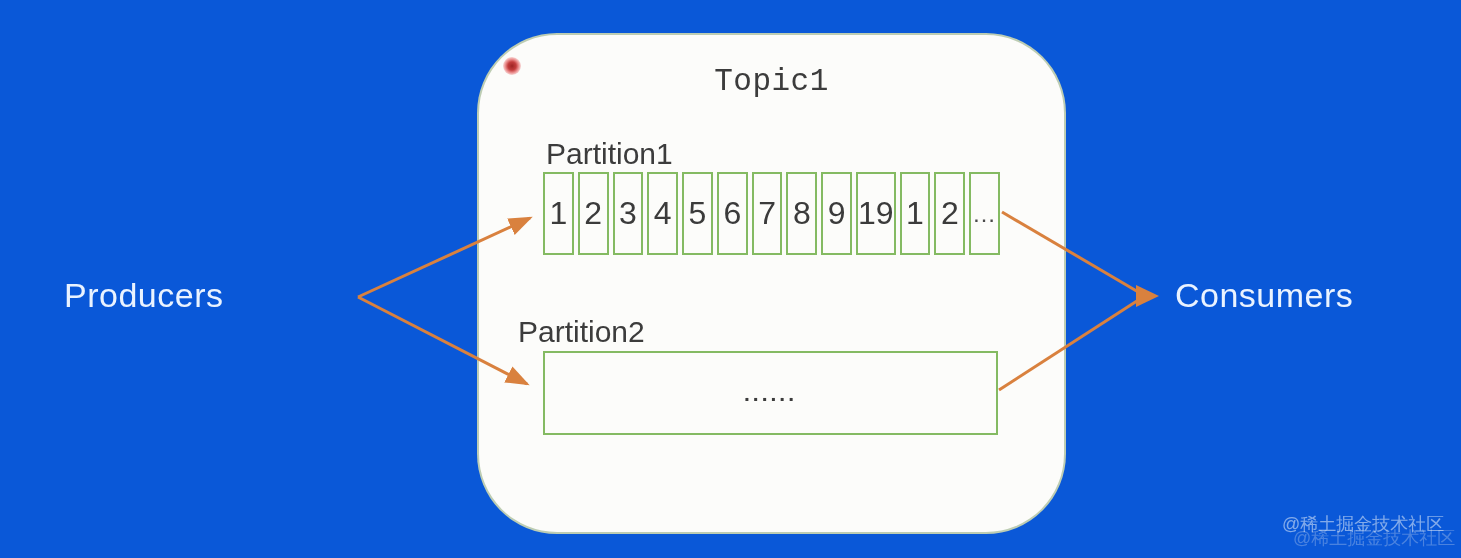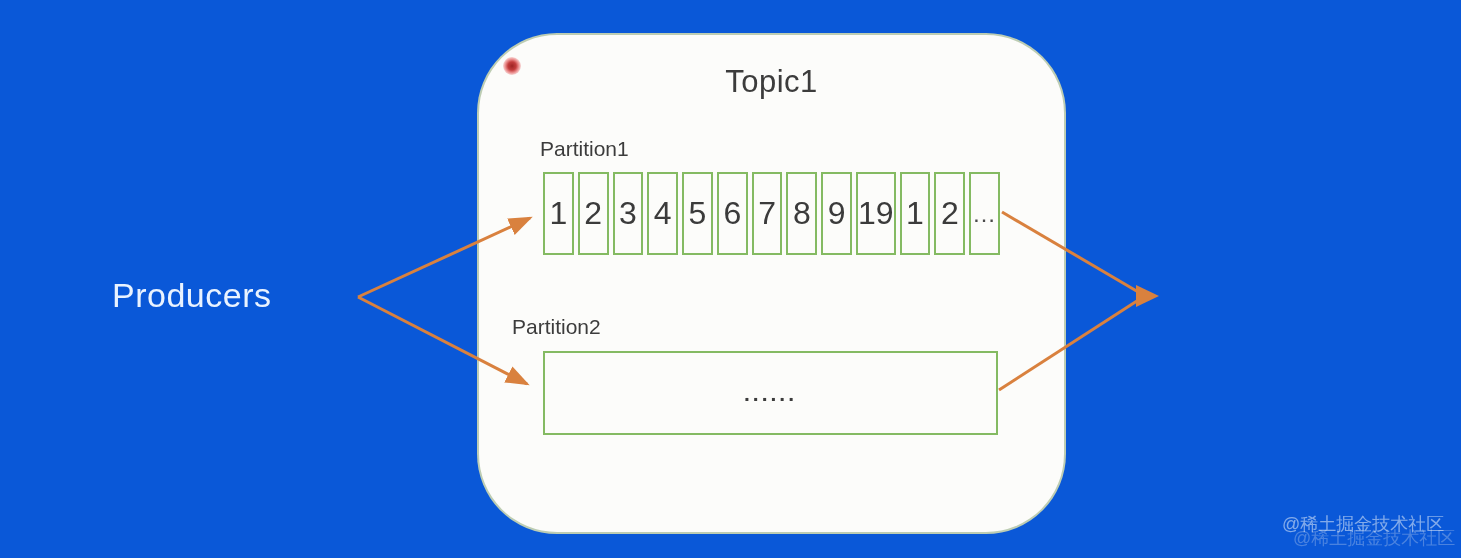--- a/index.html
+++ b/index.html
@@ -33,25 +33,27 @@
   }
   .topic-title {
     position: absolute;
     left: 477px; top: 64px;
     width: 589px;
     text-align: center;
     font-size: 31px;
     font-weight: 500;
     letter-spacing: 0.5px;
     color: var(--title_text, #3C3C3C);
+    font-family: Liberation Mono, monospace;
   }
   .part-label {
     position: absolute;
-    font-size: 21px;
+    font-size: 30px;
     color: var(--title_text, #3C3C3C);
+    margin-left: 6px;
   }
   .part1-label { left: 540px; top: 137px; }
   .part2-label { left: 512px; top: 315px; }
   .cells {
     position: absolute;
     left: 543px; top: 172px;
     width: 457px; height: 83px;
     display: flex;
     gap: 4px;
     box-sizing: border-box;
@@ -83,21 +85,20 @@
     font-weight: bold;
     letter-spacing: 3px;
     color: #3B3B3B;
     line-height: 1;
   }
   .outer-label {
     position: absolute;
     font-size: 34px;
     color: var(--outer_label_text, #EAF3FF);
     letter-spacing: 0.5px;
-    margin-left: 48px;
   }
   .producers { left: 64px; top: 276px; }
   .consumers { left: 1175px; top: 276px; }
   .arrows {
     position: absolute;
     left: 0; top: 0;
     width: 1461px; height: 558px;
     pointer-events: none;
   }
   .wm {
@@ -139,20 +140,21 @@
     </div>
 
   <div class="part-label part2-label">Partition2</div>
 
   <div class="p2-box">
     <span class="p2-dots">......</span>
   </div>
 
   <div class="outer-label producers">Producers</div>
 
+  <div class="outer-label consumers">Consumers</div>
 
   <svg class="arrows" viewBox="0 0 1461 558" xmlns="http://www.w3.org/2000/svg">
     <defs>
       <marker id="ah" markerWidth="9" markerHeight="8" refX="7" refY="3" orient="auto" markerUnits="strokeWidth">
         <path d="M0,0 L8,3 L0,6 Z" fill="var(--arrow, #D9813E)"></path>
       </marker>
     </defs>
     <line x1="358" y1="297" x2="530" y2="218" stroke="var(--arrow, #D9813E)" stroke-width="3" marker-end="url(#ah)"></line>
     <line x1="358" y1="297" x2="527" y2="384" stroke="var(--arrow, #D9813E)" stroke-width="3" marker-end="url(#ah)"></line>
     <line x1="1002" y1="212" x2="1140" y2="293" stroke="var(--arrow, #D9813E)" stroke-width="3"></line>

